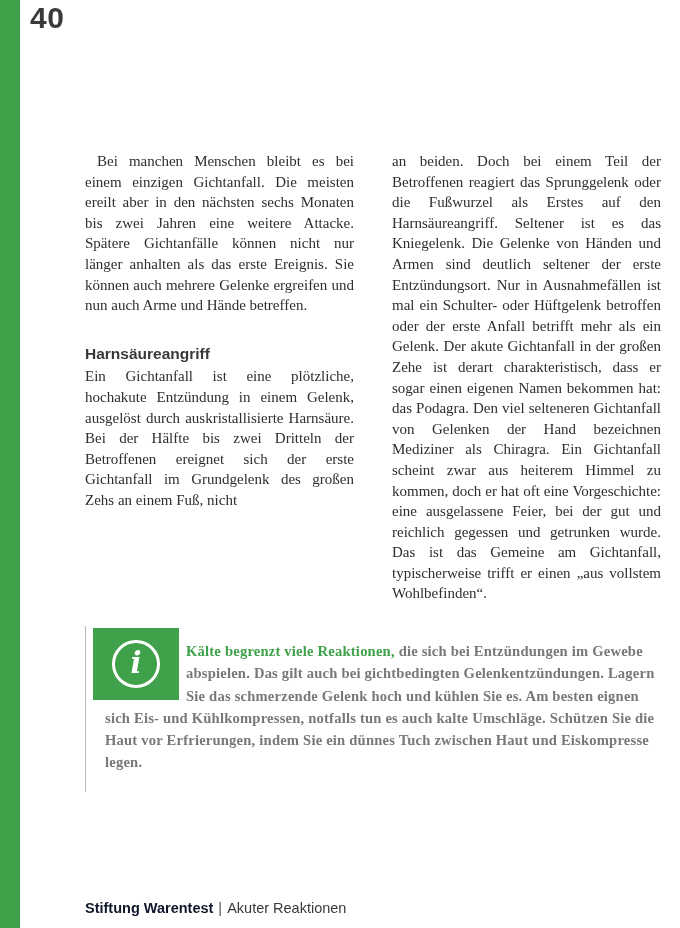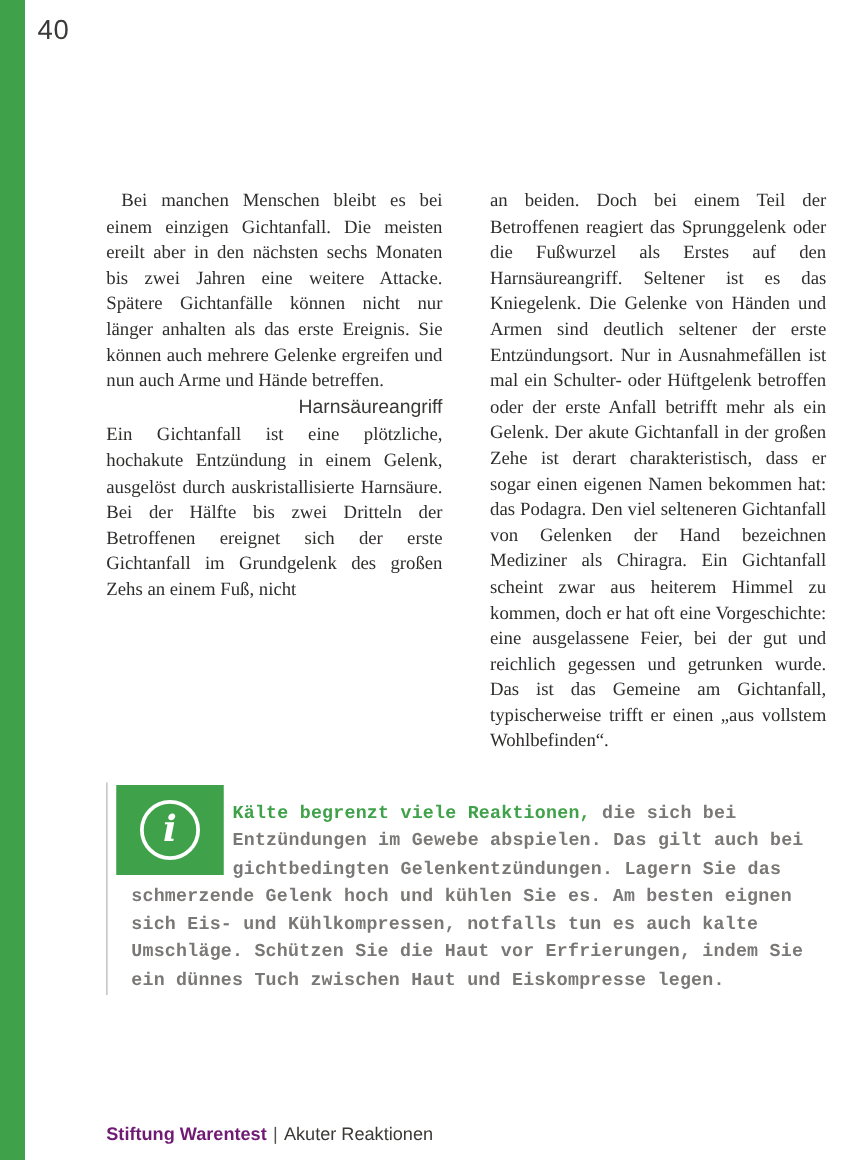--- a/index.html
+++ b/index.html
@@ -23,23 +23,23 @@
     top: 0;
     width: 20px;
     height: 928px;
     background: #3fa149;
   }
 
   
   .page-number {
     position: absolute;
     left: 30px;
-    top: 11px;
-    font-size: 22px;
-    font-weight: 400;
+    top: 1px;
+    font-size: 30px;
+    font-weight: 700;
     color: #3a3a38;
     letter-spacing: 0.5px;
   }
 
   
   .columns {
     position: absolute;
     left: 85px;
     top: 151px;
     width: 577px;
@@ -57,27 +57,26 @@
     line-height: 20.6px;
     text-align: justify;
     color: #2f2e2d;
     hyphens: auto;
     -webkit-hyphens: auto;
   }
   .body-p.indented {
     text-indent: 12px;
   }
   .subheading {
-    margin: 0 0 2px 0;
+    margin: 28px 0 2px 0;
     font-family: "Liberation Sans", sans-serif;
     font-size: 15.5px;
     line-height: 20.6px;
-    font-weight: normal;
+    font-weight: bold;
     color: #3a3937;
-    text-align: right;
   }
 
   
   .info-box {
     position: absolute;
     left: 85px;
     top: 626px;
     width: 578px;
     min-height: 166px;
     border-left: 1px solid #b7b7b5;
@@ -108,41 +107,41 @@
     font-style: italic;
     font-weight: bold;
     font-size: 29px;
     color: #ffffff;
     line-height: 1;
     margin-top: -2px;
   }
   .info-text {
     margin: 0;
     padding-top: 14px;
-    font-family: Liberation Mono, monospace;
+    font-family: Liberation Serif, serif;
     font-size: 14.6px;
     line-height: 22.3px;
     font-weight: bold;
     color: #7a7876;
     letter-spacing: 0.2px;
   }
   .info-lead {
     color: #3fa149;
   }
 
   
   .page-footer {
     position: absolute;
     left: 85px;
     top: 899px;
     font-size: 14.5px;
     line-height: 18px;
   }
   .page-footer .brand {
-    color: #701a75;
+    color: #0f172a;
     font-weight: bold;
   }
   .page-footer .sep {
     color: #55534f;
     margin: 0 5px;
     font-weight: normal;
   }
   .page-footer .chapter {
     color: #3a3937;
     font-weight: normal;

